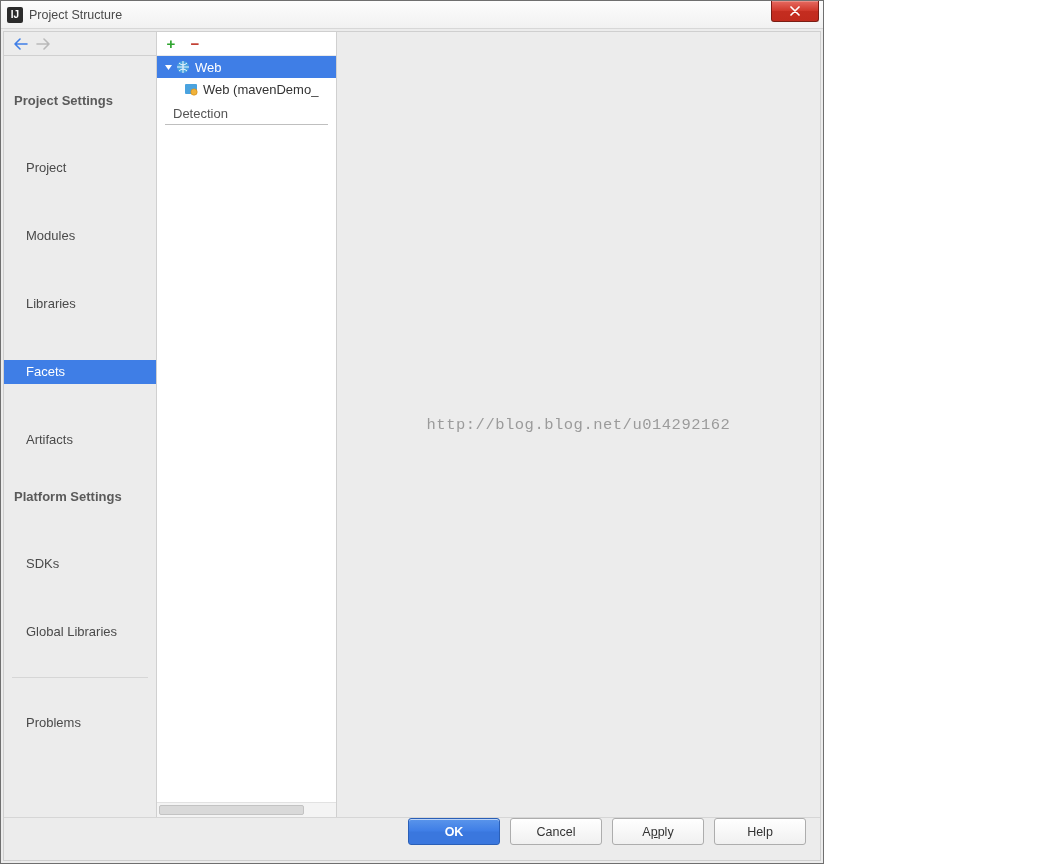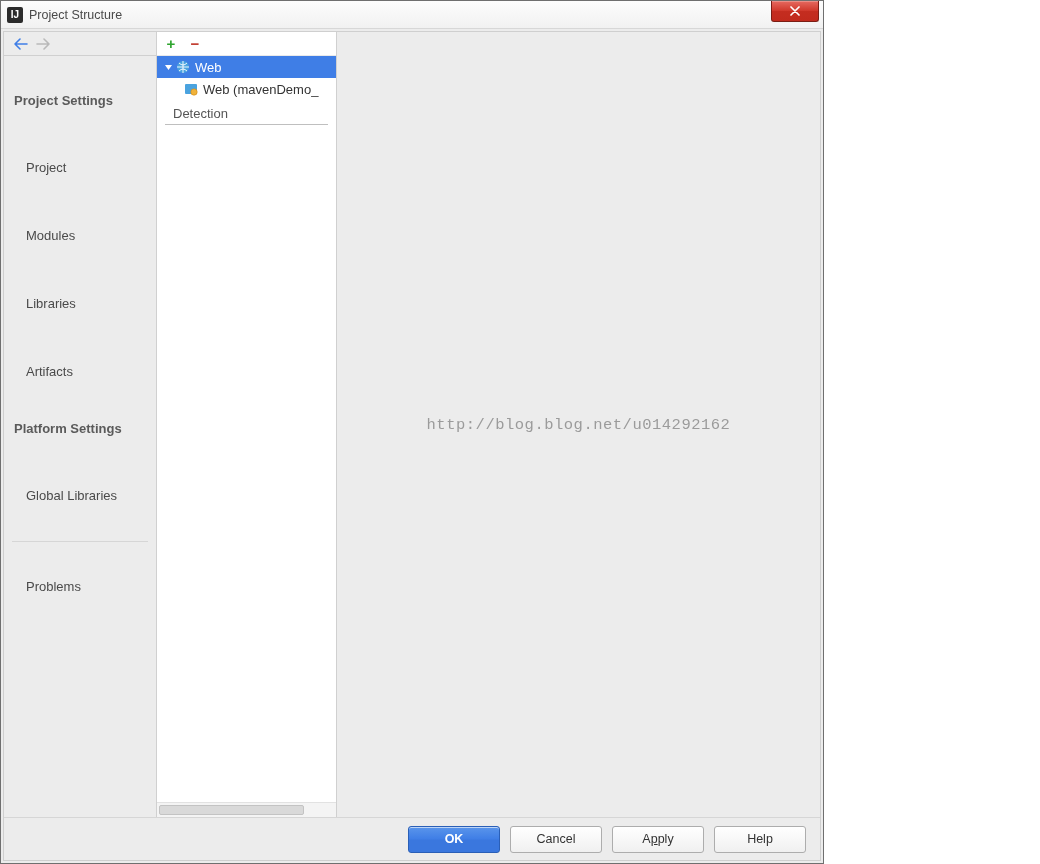--- a/index.html
+++ b/index.html
@@ -263,21 +263,21 @@
     font-family: "SimSun", "Courier New", monospace;
     font-size: 15.5px;
     letter-spacing: 0.5px;
     pointer-events: none;
   }
 
   
   .button-row {
     height: 42px;
     display: flex;
-    align-items: center;
+    align-items: flex-start;
     justify-content: flex-end;
     gap: 10px;
     padding-right: 14px;
     border-top: 1px solid #d6d6d6;
     background: #ececec;
   }
   .dlg-btn {
     min-width: 66px;
     height: 25px;
     padding: 0 12px;
@@ -330,25 +330,27 @@
               <path d="M8 1 L13 6 L8 11 M13 6 H1" stroke="#b9b9b9" stroke-width="1.6" fill="none" stroke-linecap="round" stroke-linejoin="round"></path>
             </svg>
           </div>
         </div>
 
         <div class="side-section">
           <div class="side-heading">Project Settings</div>
           <div class="side-item">Project</div>
           <div class="side-item">Modules</div>
           <div class="side-item">Libraries</div>
+          <div class="side-item selected">Facets</div>
           <div class="side-item">Artifacts</div>
         </div>
 
         <div class="side-section">
           <div class="side-heading">Platform Settings</div>
+          <div class="side-item">SDKs</div>
           <div class="side-item">Global Libraries</div>
         </div>
 
         <div class="side-divider"></div>
         <div class="side-extra">Problems</div>
       </div>
 
       <div class="treepanel">
         <div class="tree-toolbar">
           <div class="toolbar-btn btn-add">

